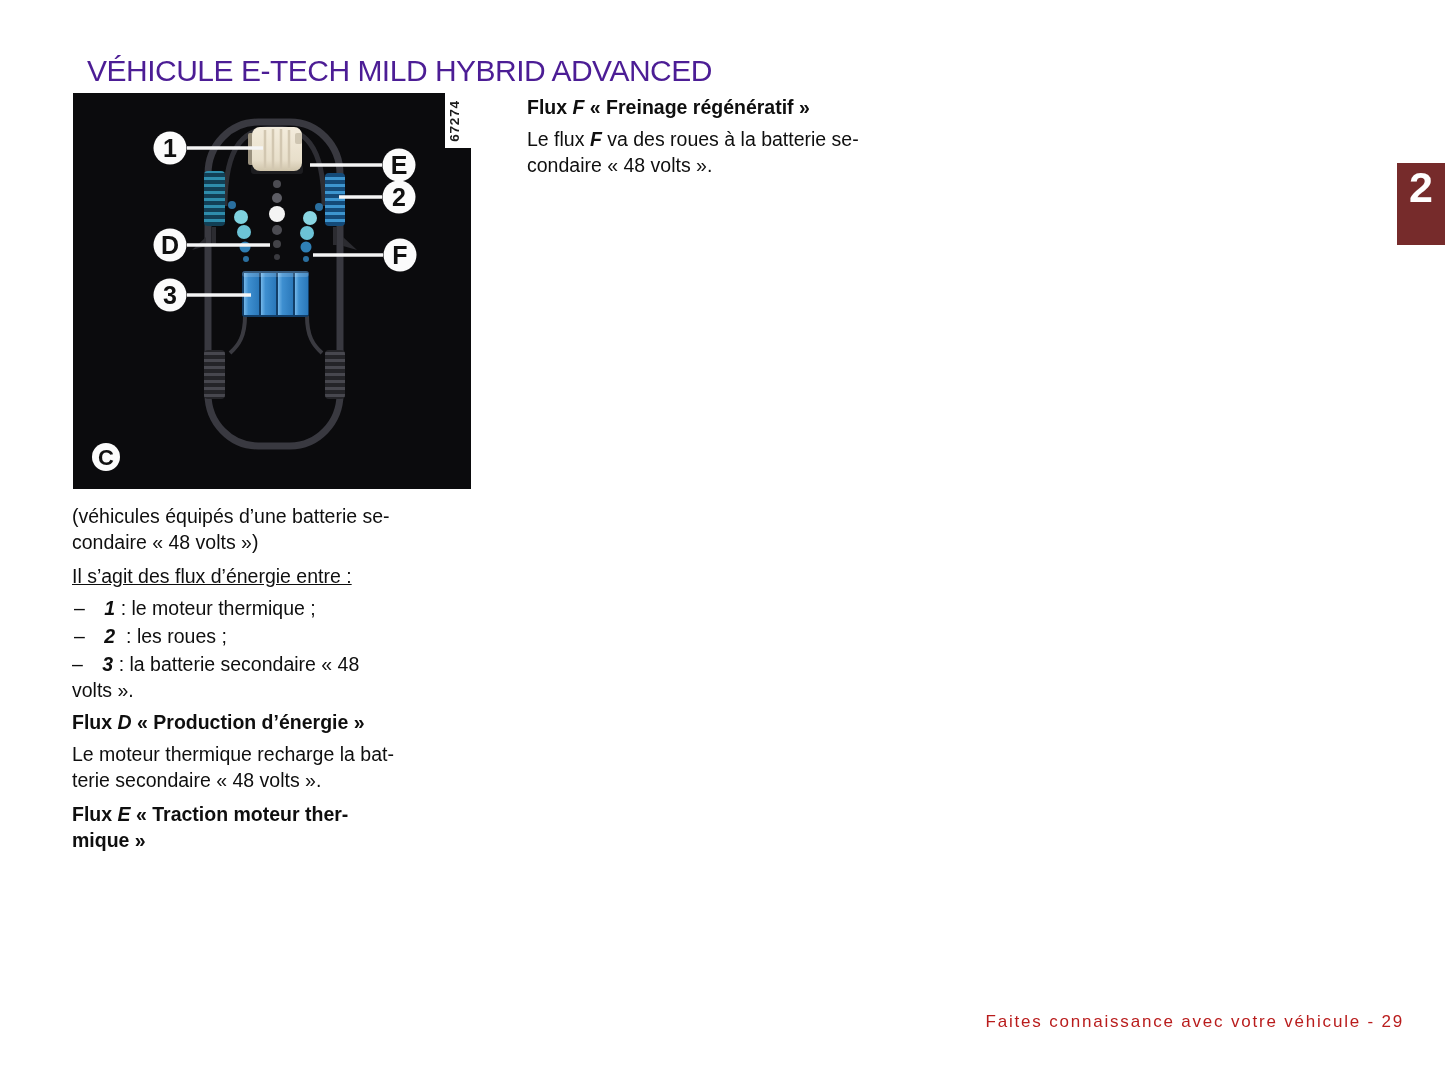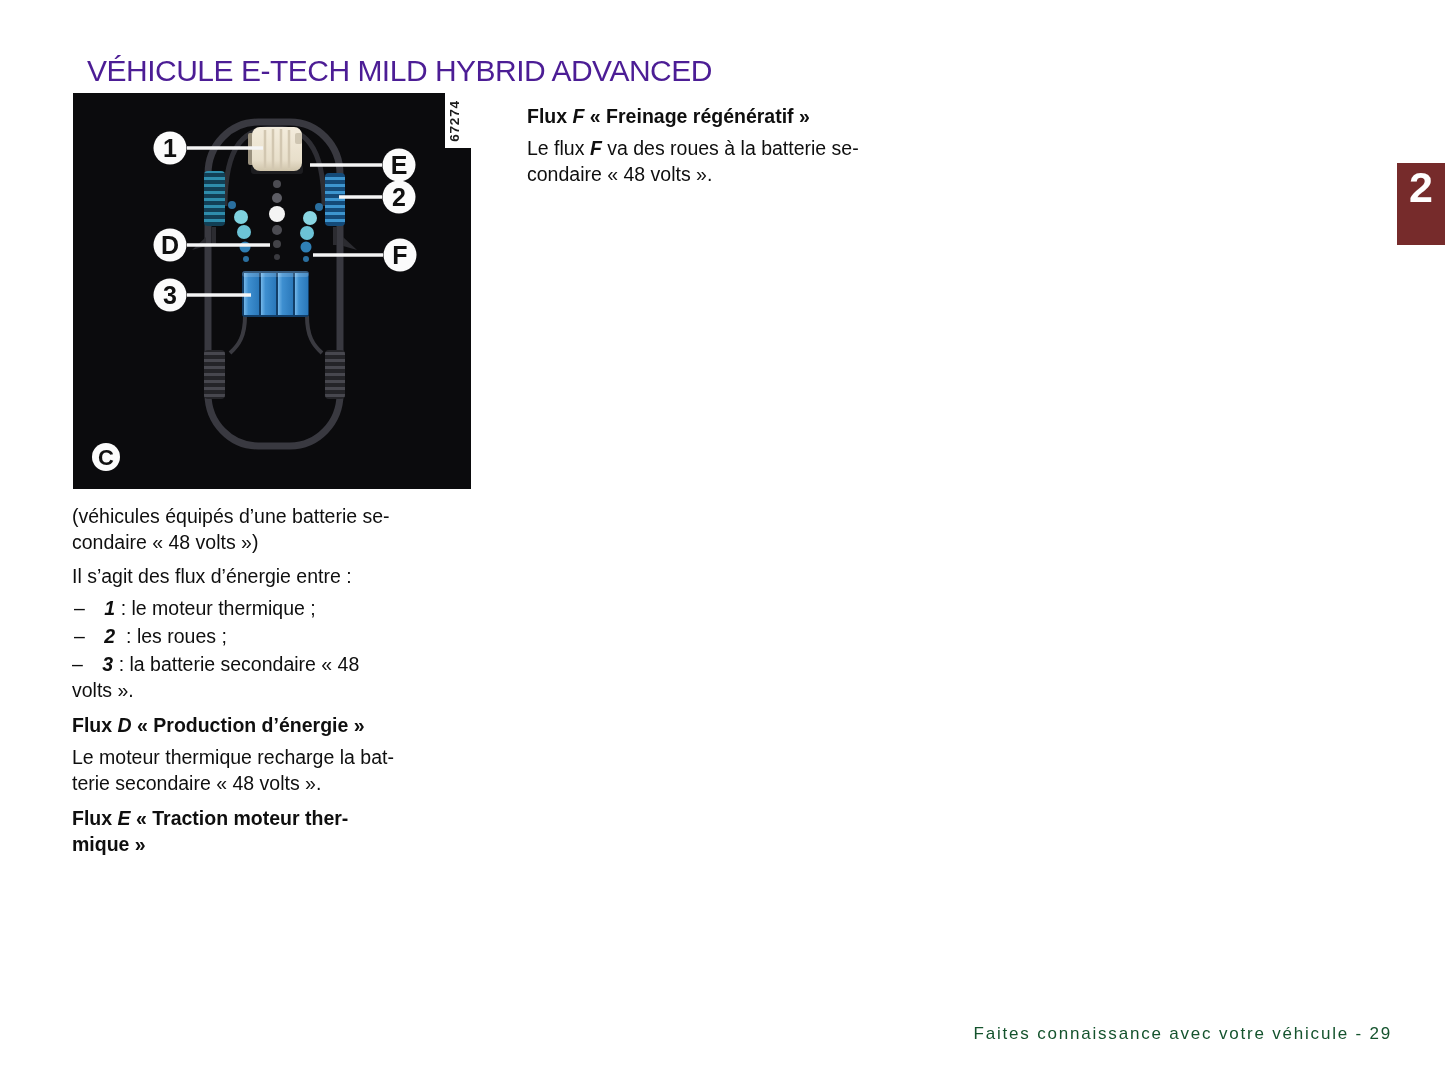--- a/index.html
+++ b/index.html
@@ -15,32 +15,32 @@
   }
   .figure-wrap{
     position:absolute;left:73px;top:93px;width:398px;height:396px;margin:0;
   }
   .textcol{position:absolute;font-size:19.5px;line-height:26px;color:#0f0f0f;}
   .left-col{left:72px;top:503px;width:404px;}
   .right-col{left:527px;top:94px;width:418px;}
   .textcol p{white-space:pre-wrap;margin:0 0 8px 0;}
   .textcol p.li{margin:2px;}
   .textcol p.li-last{margin:0 0 6px 0;}
-  .textcol p.p-tight{margin:0 0 6px 0;}
-  .textcol p.h{font-weight:700;margin:9px 0 6px 0;}
+  .textcol p.p-tight{margin:0 0 6px 0;text-decoration:underline;}
+  .textcol p.h{font-weight:700;margin:0 0 6px 0;}
   .textcol .em{font-weight:700;font-style:italic;}
   .section-tab{
     position:absolute;right:0;top:163px;width:48px;height:82px;
     display:flex;justify-content:center;align-items:flex-start;
     color:#fff;font-size:43px;font-weight:700;line-height:1.02;
     padding-top:3px;box-sizing:border-box;
   }
   .page-footer{
-    position:absolute;right:41px;top:1012px;margin:12px;
-    font-size:17px;letter-spacing:1.8px;color:#14532d;white-space:nowrap;
+    position:absolute;right:41px;top:1012px;margin:0;
+    font-size:17px;letter-spacing:1.8px;color:#b91c1c;white-space:nowrap;
   }
 </style>
 </head>
 <body>
 
 <h1 class="page-title">VÉHICULE E-TECH MILD HYBRID ADVANCED</h1>
 
 <figure class="figure-wrap">
   <svg width="398" height="396" viewBox="0 0 398 396" xmlns="http://www.w3.org/2000/svg">
     <defs>

